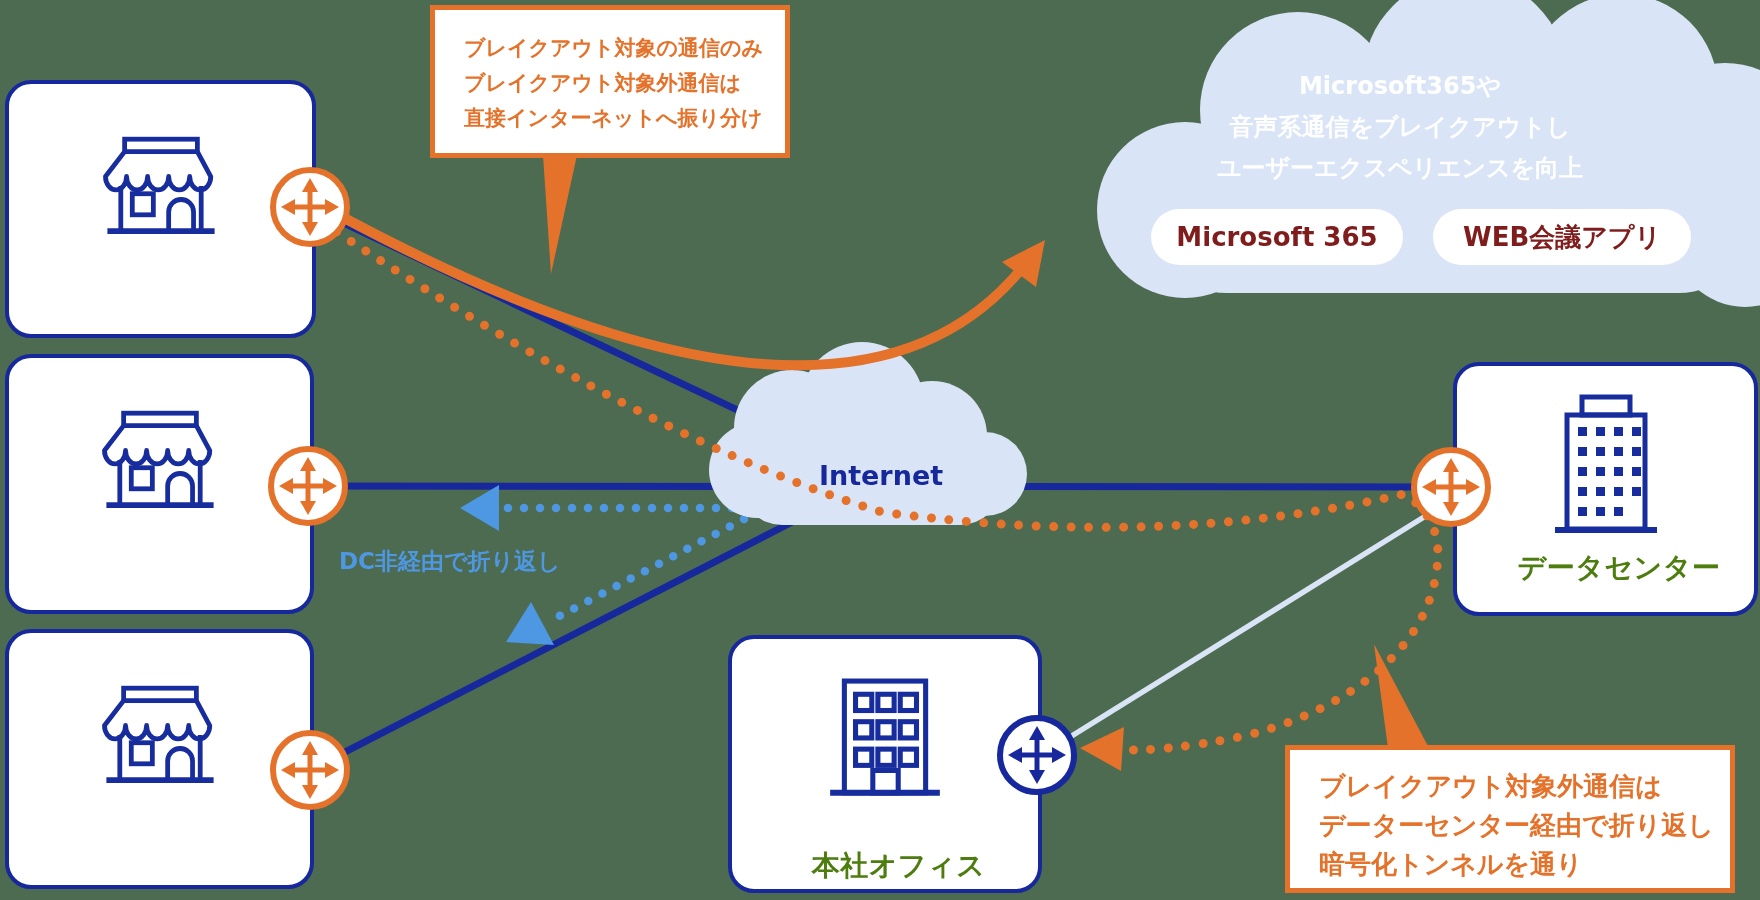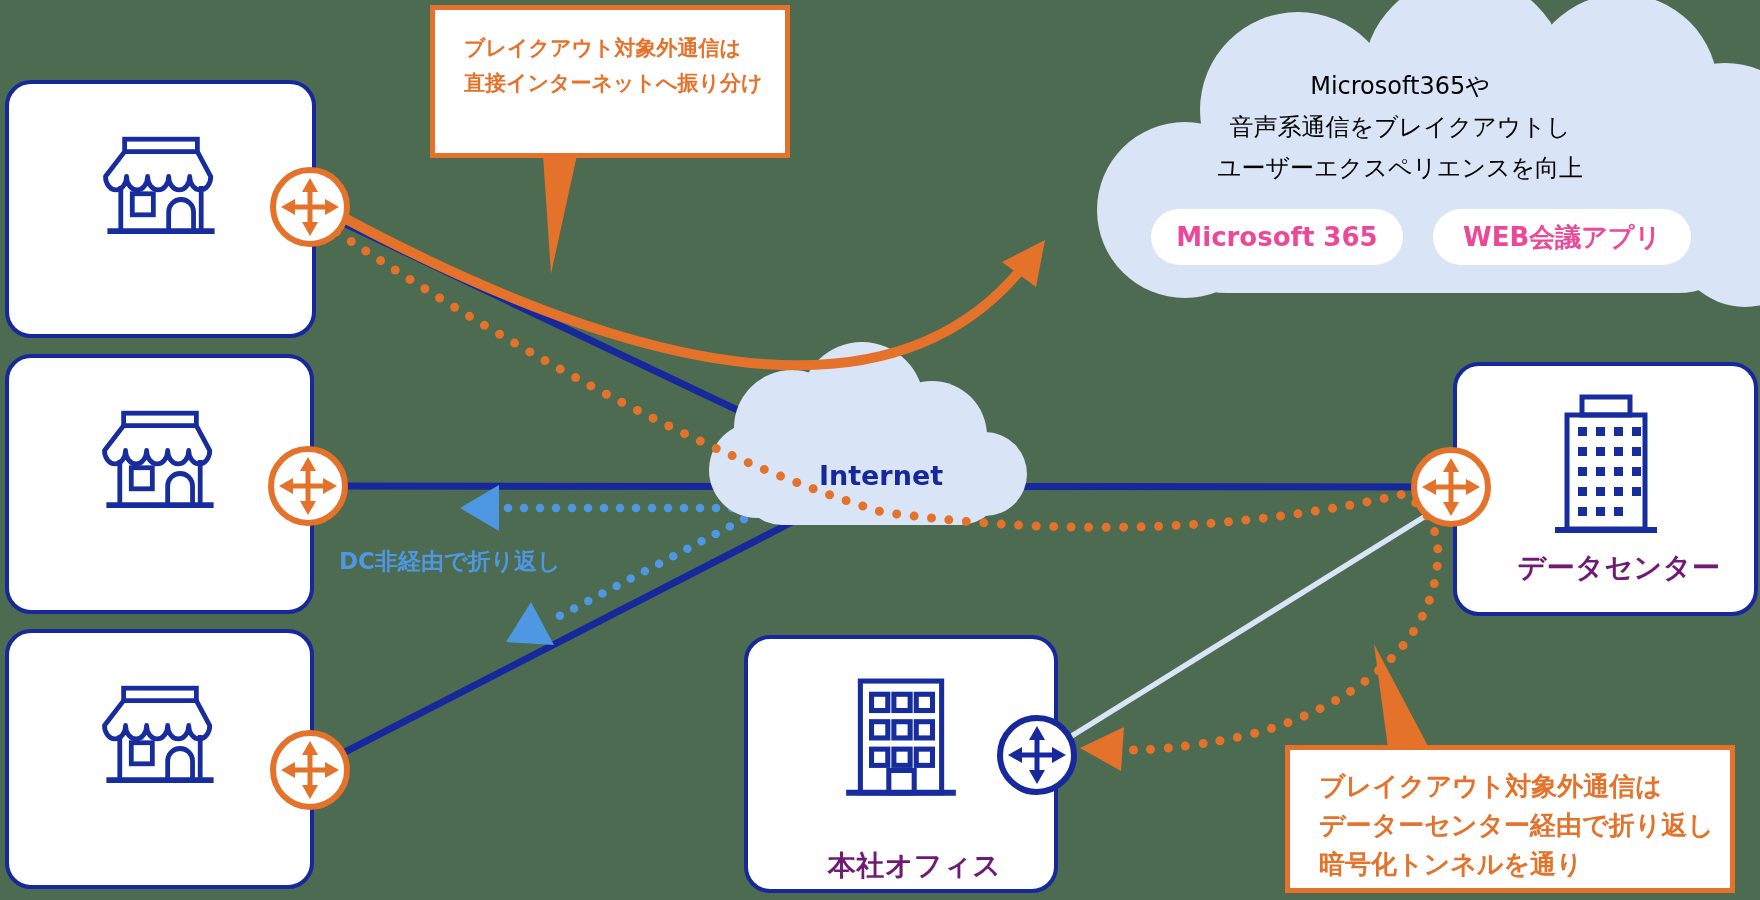--- a/index.html
+++ b/index.html
@@ -3,45 +3,45 @@
 <meta charset="utf-8">
 <style>
   html,body{margin:0;padding:0;}
   body{background:#4c6b51;font-family:"DejaVu Sans",sans-serif;}
   #stage{position:relative;width:1760px;height:900px;background:#4c6b51;overflow:hidden;}
   #diagram-svg{position:absolute;left:0;top:0;z-index:2;pointer-events:none;}
 
   .card{position:absolute;background:#ffffff;border:4px solid #16289c;border-radius:26px;z-index:1;}
   .card .icon-wrap{position:absolute;left:0;right:0;display:flex;justify-content:center;}
   .card .card-label{position:absolute;left:0;right:0;text-align:center;
-       font-weight:700;color:#701a75;font-size:28px;letter-spacing:.5px;padding-left:27px;}
+       font-weight:700;color:#4d7c0f;font-size:28px;letter-spacing:.5px;padding-left:27px;}
 
   #store-a{left:5px;top:80px;width:303px;height:250px;}
   #store-b{left:5px;top:354px;width:301px;height:252px;}
   #store-c{left:5px;top:629px;width:301px;height:252px;}
   .store-card .icon-wrap{top:52px;}
   .store-card .card-label{top:268px;}
 
   #datacenter-card{left:1453px;top:362px;width:297px;height:246px;}
   #datacenter-card .icon-wrap{top:28px;}
   #datacenter-card .card-label{top:545px;position:absolute;top:183px;}
   #dc-label{top:183px;}
 
-  #hq-card{left:728px;top:635px;width:306px;height:250px;margin-left:16px;}
+  #hq-card{left:728px;top:635px;width:306px;height:250px;}
   #hq-card .icon-wrap{top:38px;}
   #hq-card .card-label{top:208px;}
 
   .overlay{position:absolute;z-index:3;}
   #internet-label{left:791px;top:460px;width:180px;text-align:center;
       font-weight:700;font-size:27px;color:#16289c;}
   #ms-cloud-text{left:1110px;top:66px;width:580px;text-align:center;
-      font-weight:400;font-size:24px;line-height:41px;color:#000000;}
+      font-weight:700;font-size:24px;line-height:41px;color:#ffffff;}
   .pill{position:absolute;z-index:3;background:#ffffff;border-radius:28px;height:56px;
       display:flex;align-items:center;justify-content:center;
-      font-weight:700;font-size:26px;color:#ec4899;}
+      font-weight:700;font-size:26px;color:#7f1d1d;}
   #pill-ms365{left:1151px;top:209px;width:252px;}
   #pill-web{left:1433px;top:209px;width:258px;}
 
   .callout{position:absolute;z-index:4;background:#ffffff;border:5px solid #e5722a;
       color:#e5722a;font-weight:700;box-sizing:border-box;}
   .callout .co-line{white-space:nowrap;}
   #callout-breakout{left:430px;top:5px;width:360px;height:153px;
       padding:21px 0 0 29px;font-size:21px;line-height:35px;}
   #callout-tunnel{left:1285px;top:745px;width:450px;height:148px;
       padding:17px 3px 0 29px;font-size:26px;line-height:39px;}
@@ -222,20 +222,21 @@
 
   <div class="overlay" id="ms-cloud-text">
     <div>Microsoft365や</div>
     <div>音声系通信をブレイクアウトし</div>
     <div>ユーザーエクスペリエンスを向上</div>
   </div>
   <div class="pill" id="pill-ms365">Microsoft 365</div>
   <div class="pill" id="pill-web">WEB会議アプリ</div>
 
   <div class="callout" id="callout-breakout">
+    <div class="co-line">ブレイクアウト対象の通信のみ</div>
     <div class="co-line">ブレイクアウト対象外通信は</div>
     <div class="co-line">直接インターネットへ振り分け</div>
   </div>
 
   <div class="callout" id="callout-tunnel">
     <div class="co-line">ブレイクアウト対象外通信は</div>
     <div class="co-line">データーセンター経由で折り返し</div>
     <div class="co-line">暗号化トンネルを通り</div>
   </div>
 

